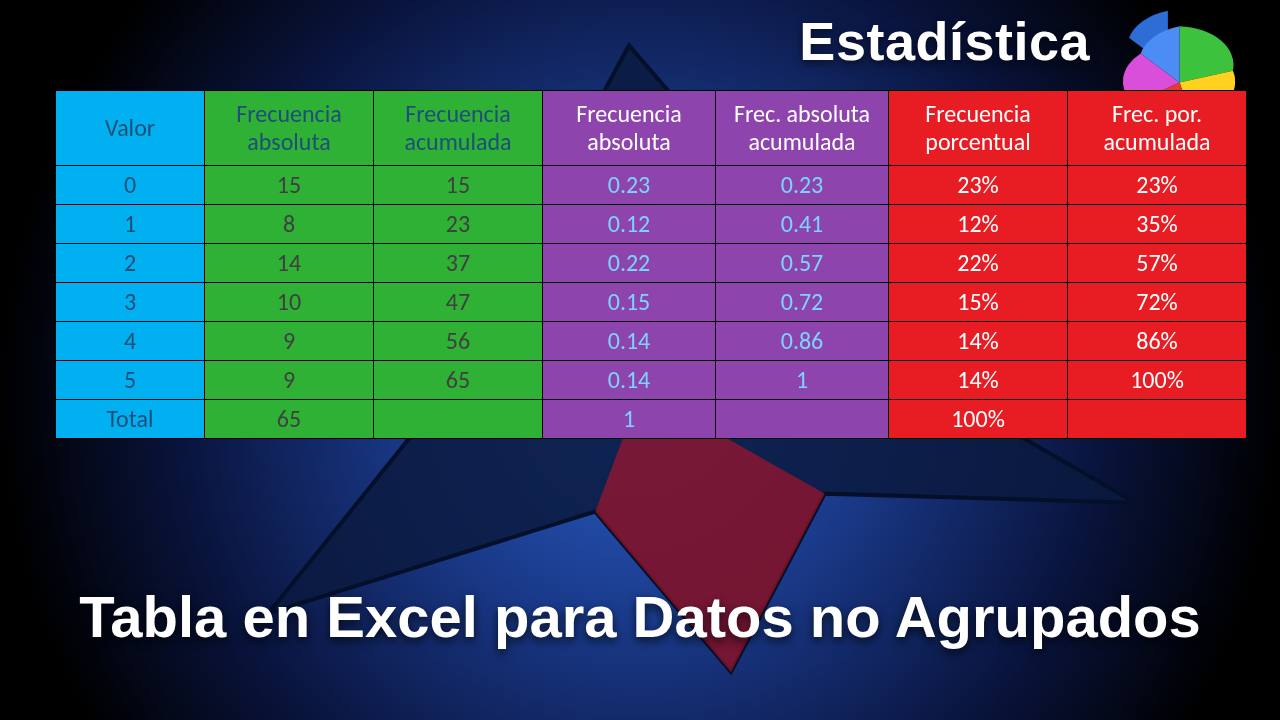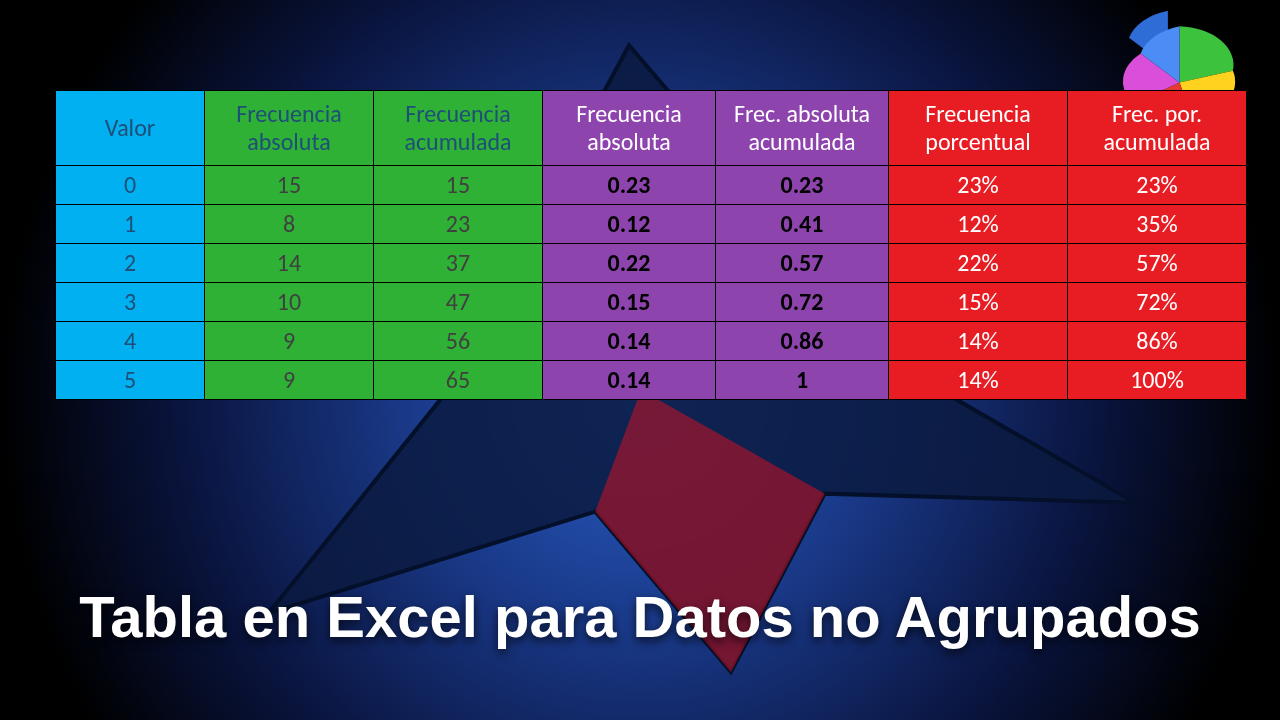--- a/index.html
+++ b/index.html
@@ -83,21 +83,21 @@
     height: 74px;
     font-weight: normal;
     font-size: 24px;
   }
   .freq-table td {
     height: 38px;
     font-size: 24px;
   }
   .c-valor   { background: #00B0F0; color: #1F4E79; width: 148px; }
   .c-green   { background: #2EB135; color: #404040; width: 168px; }
-  .c-purple  { background: #8E44AD; color: #000000;    width: 172px; font-weight: bold; }
+  .c-purple  { background: #8E44AD; color: #7dd3fc;    width: 172px; }
   .c-red     { background: #E81C23; color: #fff;    width: 178px; }
 
   .freq-table th.c-valor,
   .freq-table th.c-green { color: #1F4E79; }
   .freq-table th.c-purple,
   .freq-table th.c-red   { color: #fff; }
 
   .hdr-line { display: block; }
 </style>
 </head>
@@ -106,20 +106,21 @@
 <div class="stage">
 
   <div class="bg-shape">
     <svg viewBox="0 0 1040 640">
       <polygon points="520,5 660,180 960,120 770,330 1010,480 700,460 600,635 470,470 140,560 330,340 60,170 400,210" fill="#0a1a40" opacity="0.85"></polygon>
       <polygon points="520,5 660,180 960,120 770,330 1010,480 700,460 600,635 470,470 140,560 330,340 60,170 400,210" fill="none" stroke="#04102a" stroke-width="4"></polygon>
       <polygon points="700,460 600,635 470,470 520,350" fill="#cc1020" opacity="0.55"></polygon>
     </svg>
   </div>
 
+  <div class="heading">Estadística</div>
 
   <div class="pie-icon">
     <svg viewBox="0 0 170 170">
       <ellipse cx="85" cy="130" rx="64" ry="16" fill="#4a6a8a"></ellipse>
       <ellipse cx="85" cy="124" rx="64" ry="16" fill="#7aa0c4"></ellipse>
       <g transform="translate(85,85)">
         <path d="M0,0 L0,-58 A58,40 0 0,1 55,-12 Z" fill="#3CC23C"></path>
         <path d="M0,0 L55,-12 A58,40 0 0,1 14,38 Z" fill="#FFD21F"></path>
         <path d="M0,0 L14,38 A58,40 0 0,1 -48,22 Z" fill="#E43A2F"></path>
         <path d="M0,0 L-48,22 A58,40 0 0,1 -40,-30 Z" fill="#D94FD9"></path>
@@ -209,17 +210,26 @@
       </tr>
       <tr>
         <td class="c-valor">5</td>
         <td class="c-green">9</td>
         <td class="c-green">65</td>
         <td class="c-purple">0.14</td>
         <td class="c-purple">1</td>
         <td class="c-red">14%</td>
         <td class="c-red">100%</td>
       </tr>
+      <tr>
+        <td class="c-valor">Total</td>
+        <td class="c-green">65</td>
+        <td class="c-green"></td>
+        <td class="c-purple">1</td>
+        <td class="c-purple"></td>
+        <td class="c-red">100%</td>
+        <td class="c-red"></td>
+      </tr>
     </tbody>
   </table>
 
   <div class="subtitle">Tabla en Excel para Datos no Agrupados</div>
 </div>
 
 </body></html>

